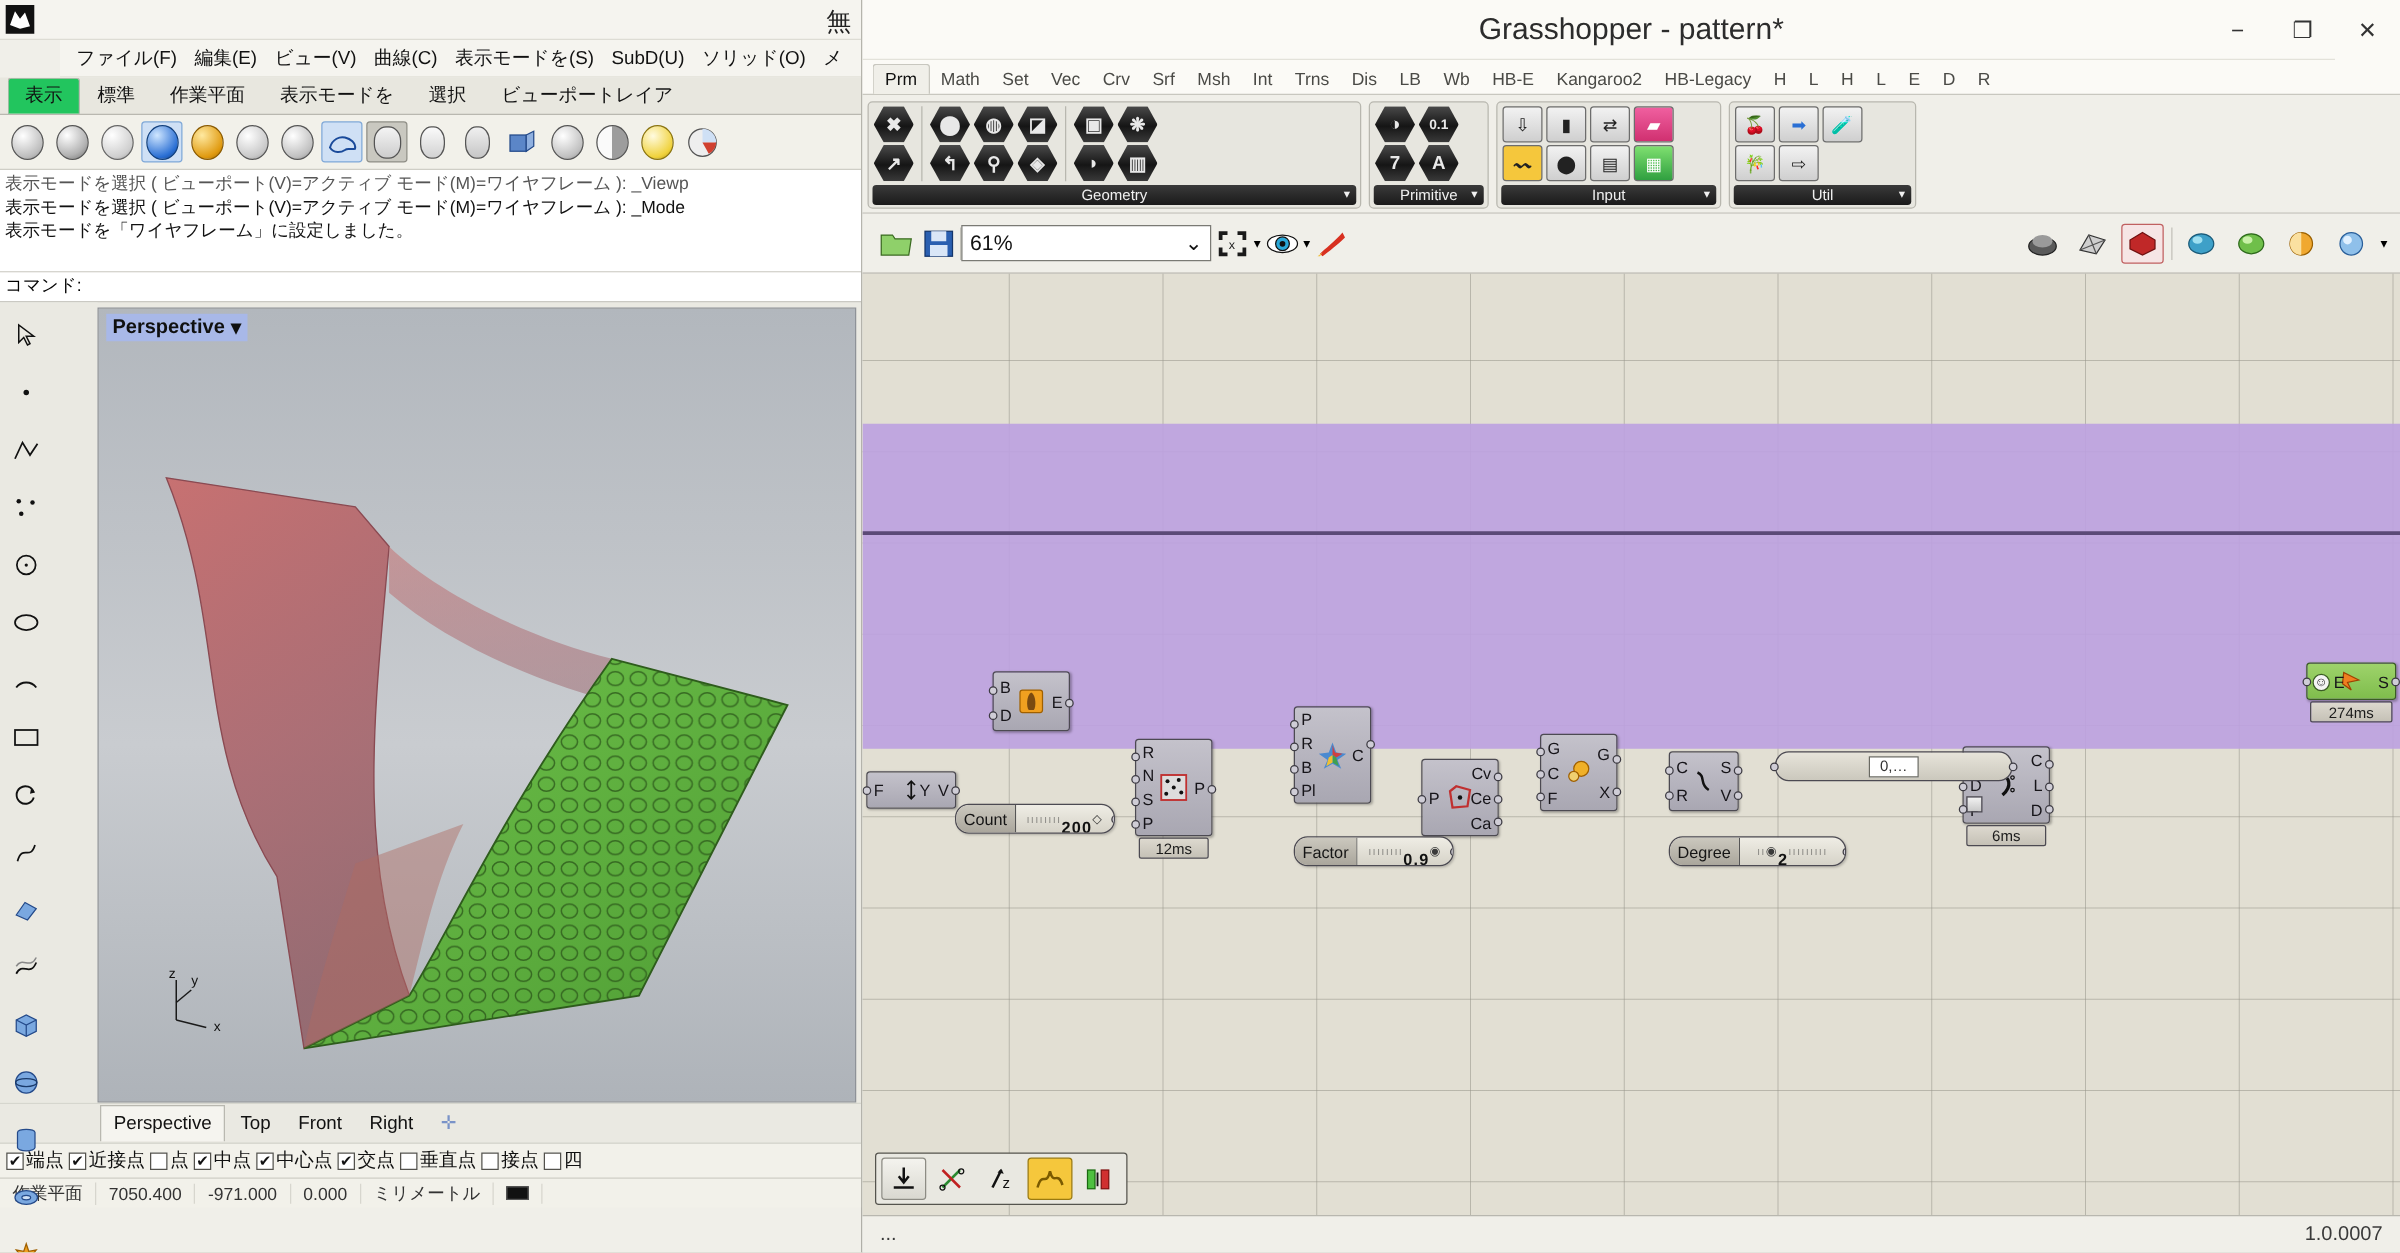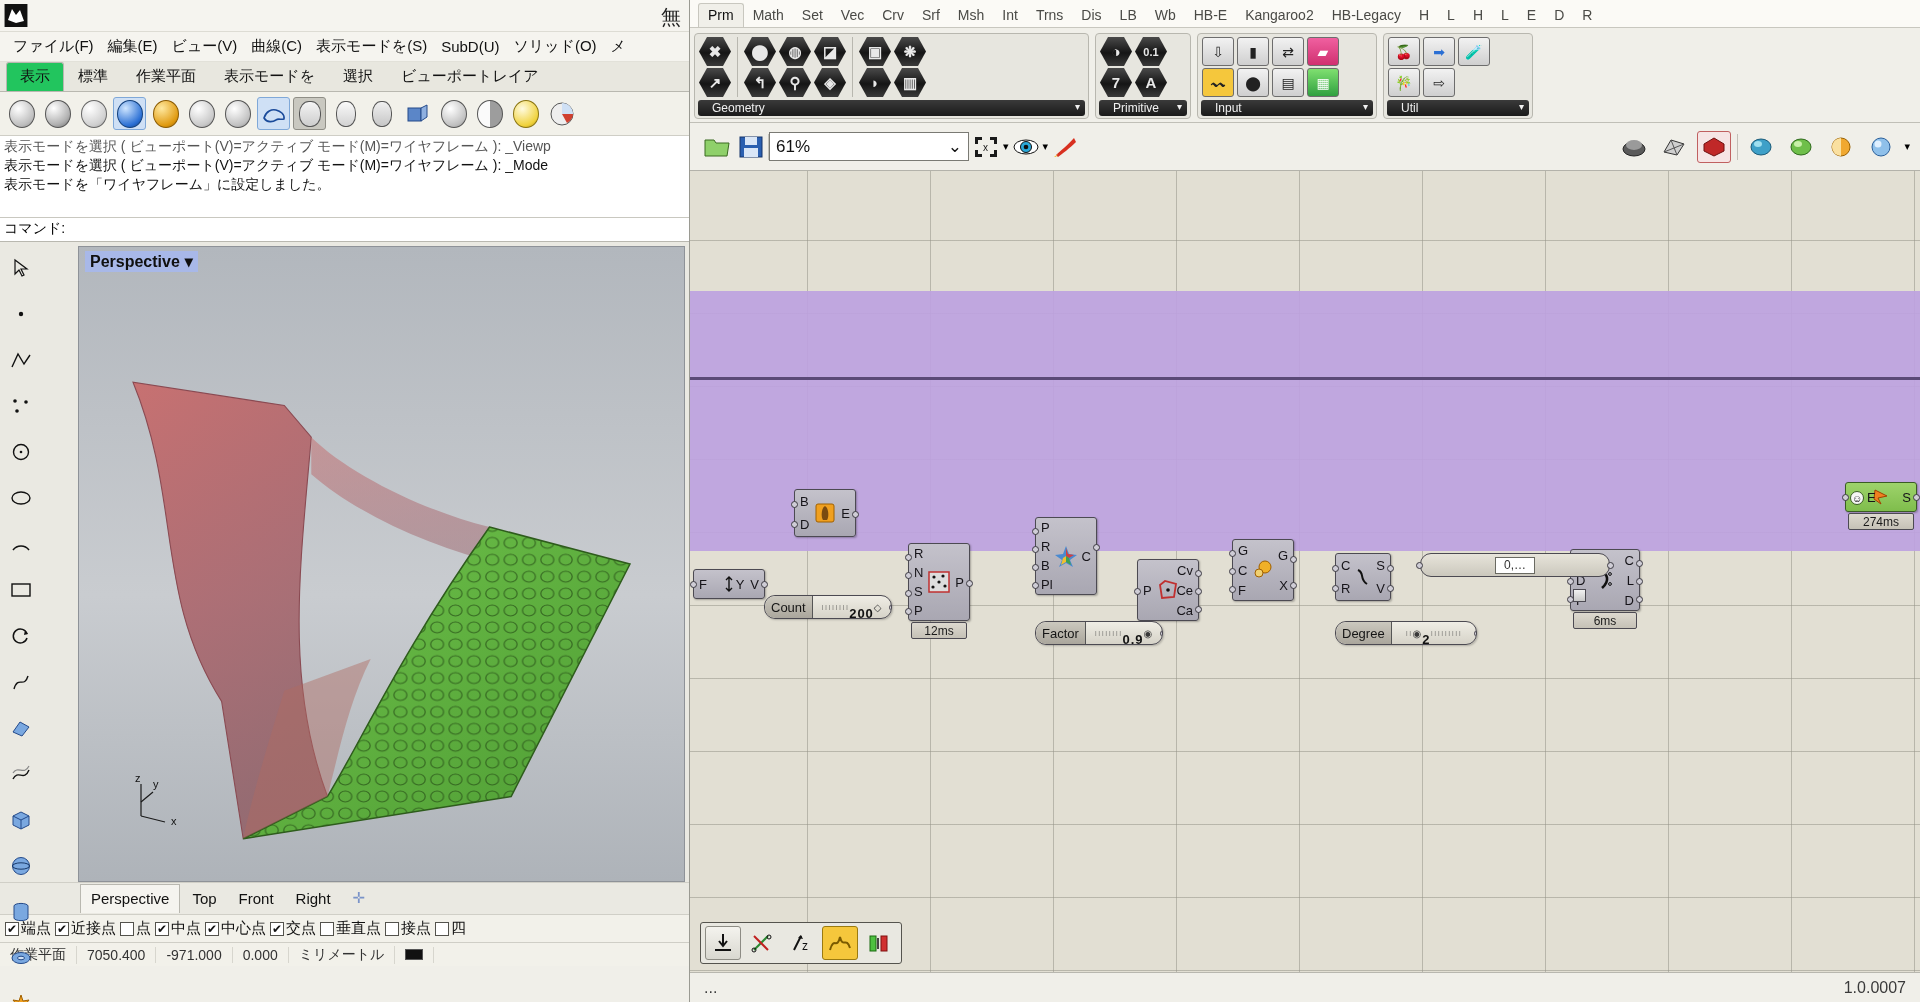--- a/index.html
+++ b/index.html
@@ -33,21 +33,21 @@
   }
   .rh-title-right {
     position: absolute; right: 8px; top: 4px;
     font-size: 20px; color: #222;
   }
   .rh-menubar {
     height: 30px; display: flex; align-items: center;
     font-size: 15px; color: #111; padding-left: 6px;
     background: #f5f4ef;
     border-bottom: 1px solid #e2e1d9;
-    overflow: hidden; white-space: nowrap;
+    overflow: hidden; white-space: nowrap; margin-left: 48px;
   }
   .rh-menubar span { padding: 0 7px; }
   .rh-tabs {
     height: 30px; display: flex; align-items: flex-end;
     background: #e8e7df; padding-left: 6px;
     border-bottom: 1px solid #b9b8b0;
     overflow: hidden; white-space: nowrap;
   }
   .rh-tab {
     padding: 4px 13px 5px; font-size: 15px; color: #111;
@@ -204,21 +204,21 @@
   }
   .sqicon {
     width: 32px; height: 29px; border-radius: 3px;
     border: 1px solid #6d6d6d;
     background: linear-gradient(#f2f2f2, #cfcfcf);
     display: flex; align-items: center; justify-content: center;
     font-size: 14px; color: #222;
   }
   .rib-label {
     background: linear-gradient(#3a3a3a,#1a1a1a);
-    color: #f0f0f0; font-size: 12px; text-align: left;
+    color: #f0f0f0; font-size: 12px; text-align: center;
     border-radius: 3px; margin: 0 -1px 2px; padding: 1px 14px;
     position: relative;
   }
   .rib-label .arr { position: absolute; right: 5px; top: 1px; font-size: 10px; }
 
   .gh-canvastb {
     height: 48px; background: #f0efe9;
     display: flex; align-items: center; gap: 0;
     padding: 0 10px; border-bottom: 1px solid #b3b2aa;
     position: relative;
@@ -634,20 +634,28 @@
       <div class="rh-sb-cell">7050.400</div>
       <div class="rh-sb-cell">-971.000</div>
       <div class="rh-sb-cell">0.000</div>
       <div class="rh-sb-cell">ミリメートル</div>
       <div class="rh-sb-cell"><span style="display:inline-block;width:18px;height:11px;background:#111;border:1px solid #555"></span></div>
     </div>
   </div>
 
   <div class="gh">
 
+    <div class="gh-titlebar">
+      <div class="gh-title">Grasshopper - pattern*</div>
+      <div class="gh-winbtns">
+        <div class="gh-winbtn">−</div>
+        <div class="gh-winbtn">❐</div>
+        <div class="gh-winbtn close">✕</div>
+      </div>
+    </div>
 
 
     <div class="gh-tabs">
       <div class="gh-tab active">Prm</div>
       <div class="gh-tab">Math</div>
       <div class="gh-tab">Set</div>
       <div class="gh-tab">Vec</div>
       <div class="gh-tab">Crv</div>
       <div class="gh-tab">Srf</div>
       <div class="gh-tab">Msh</div>

